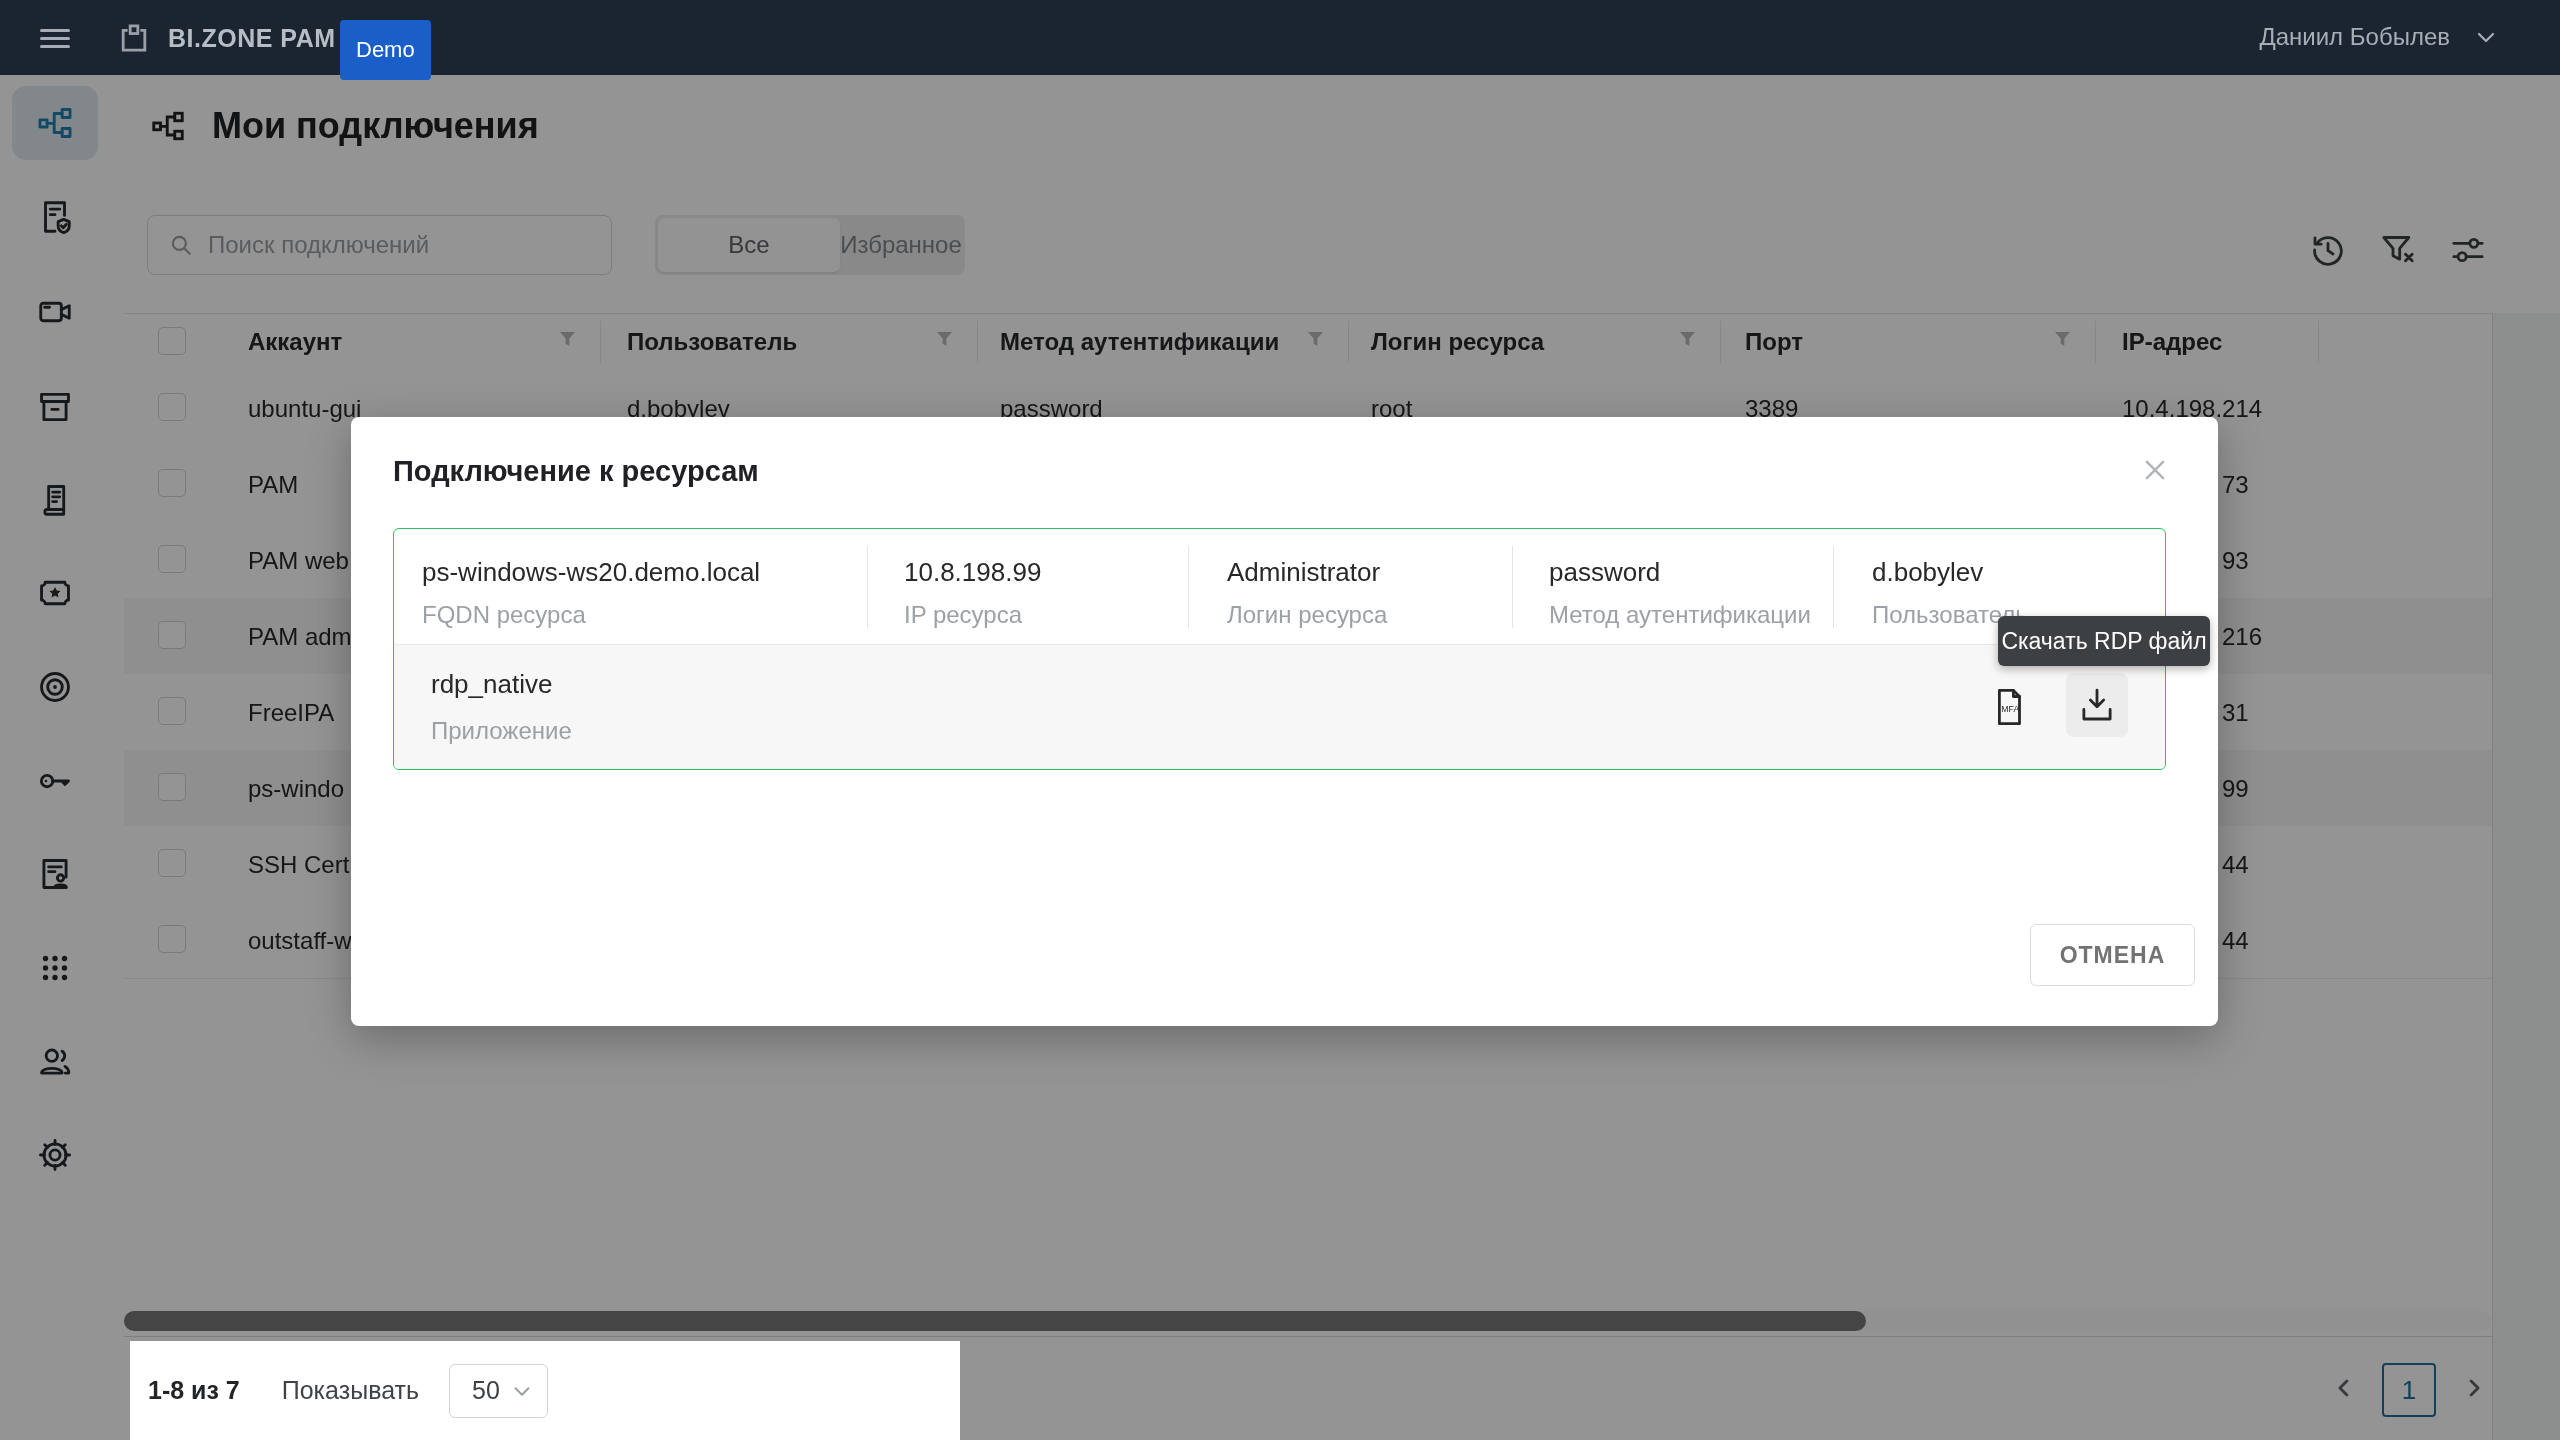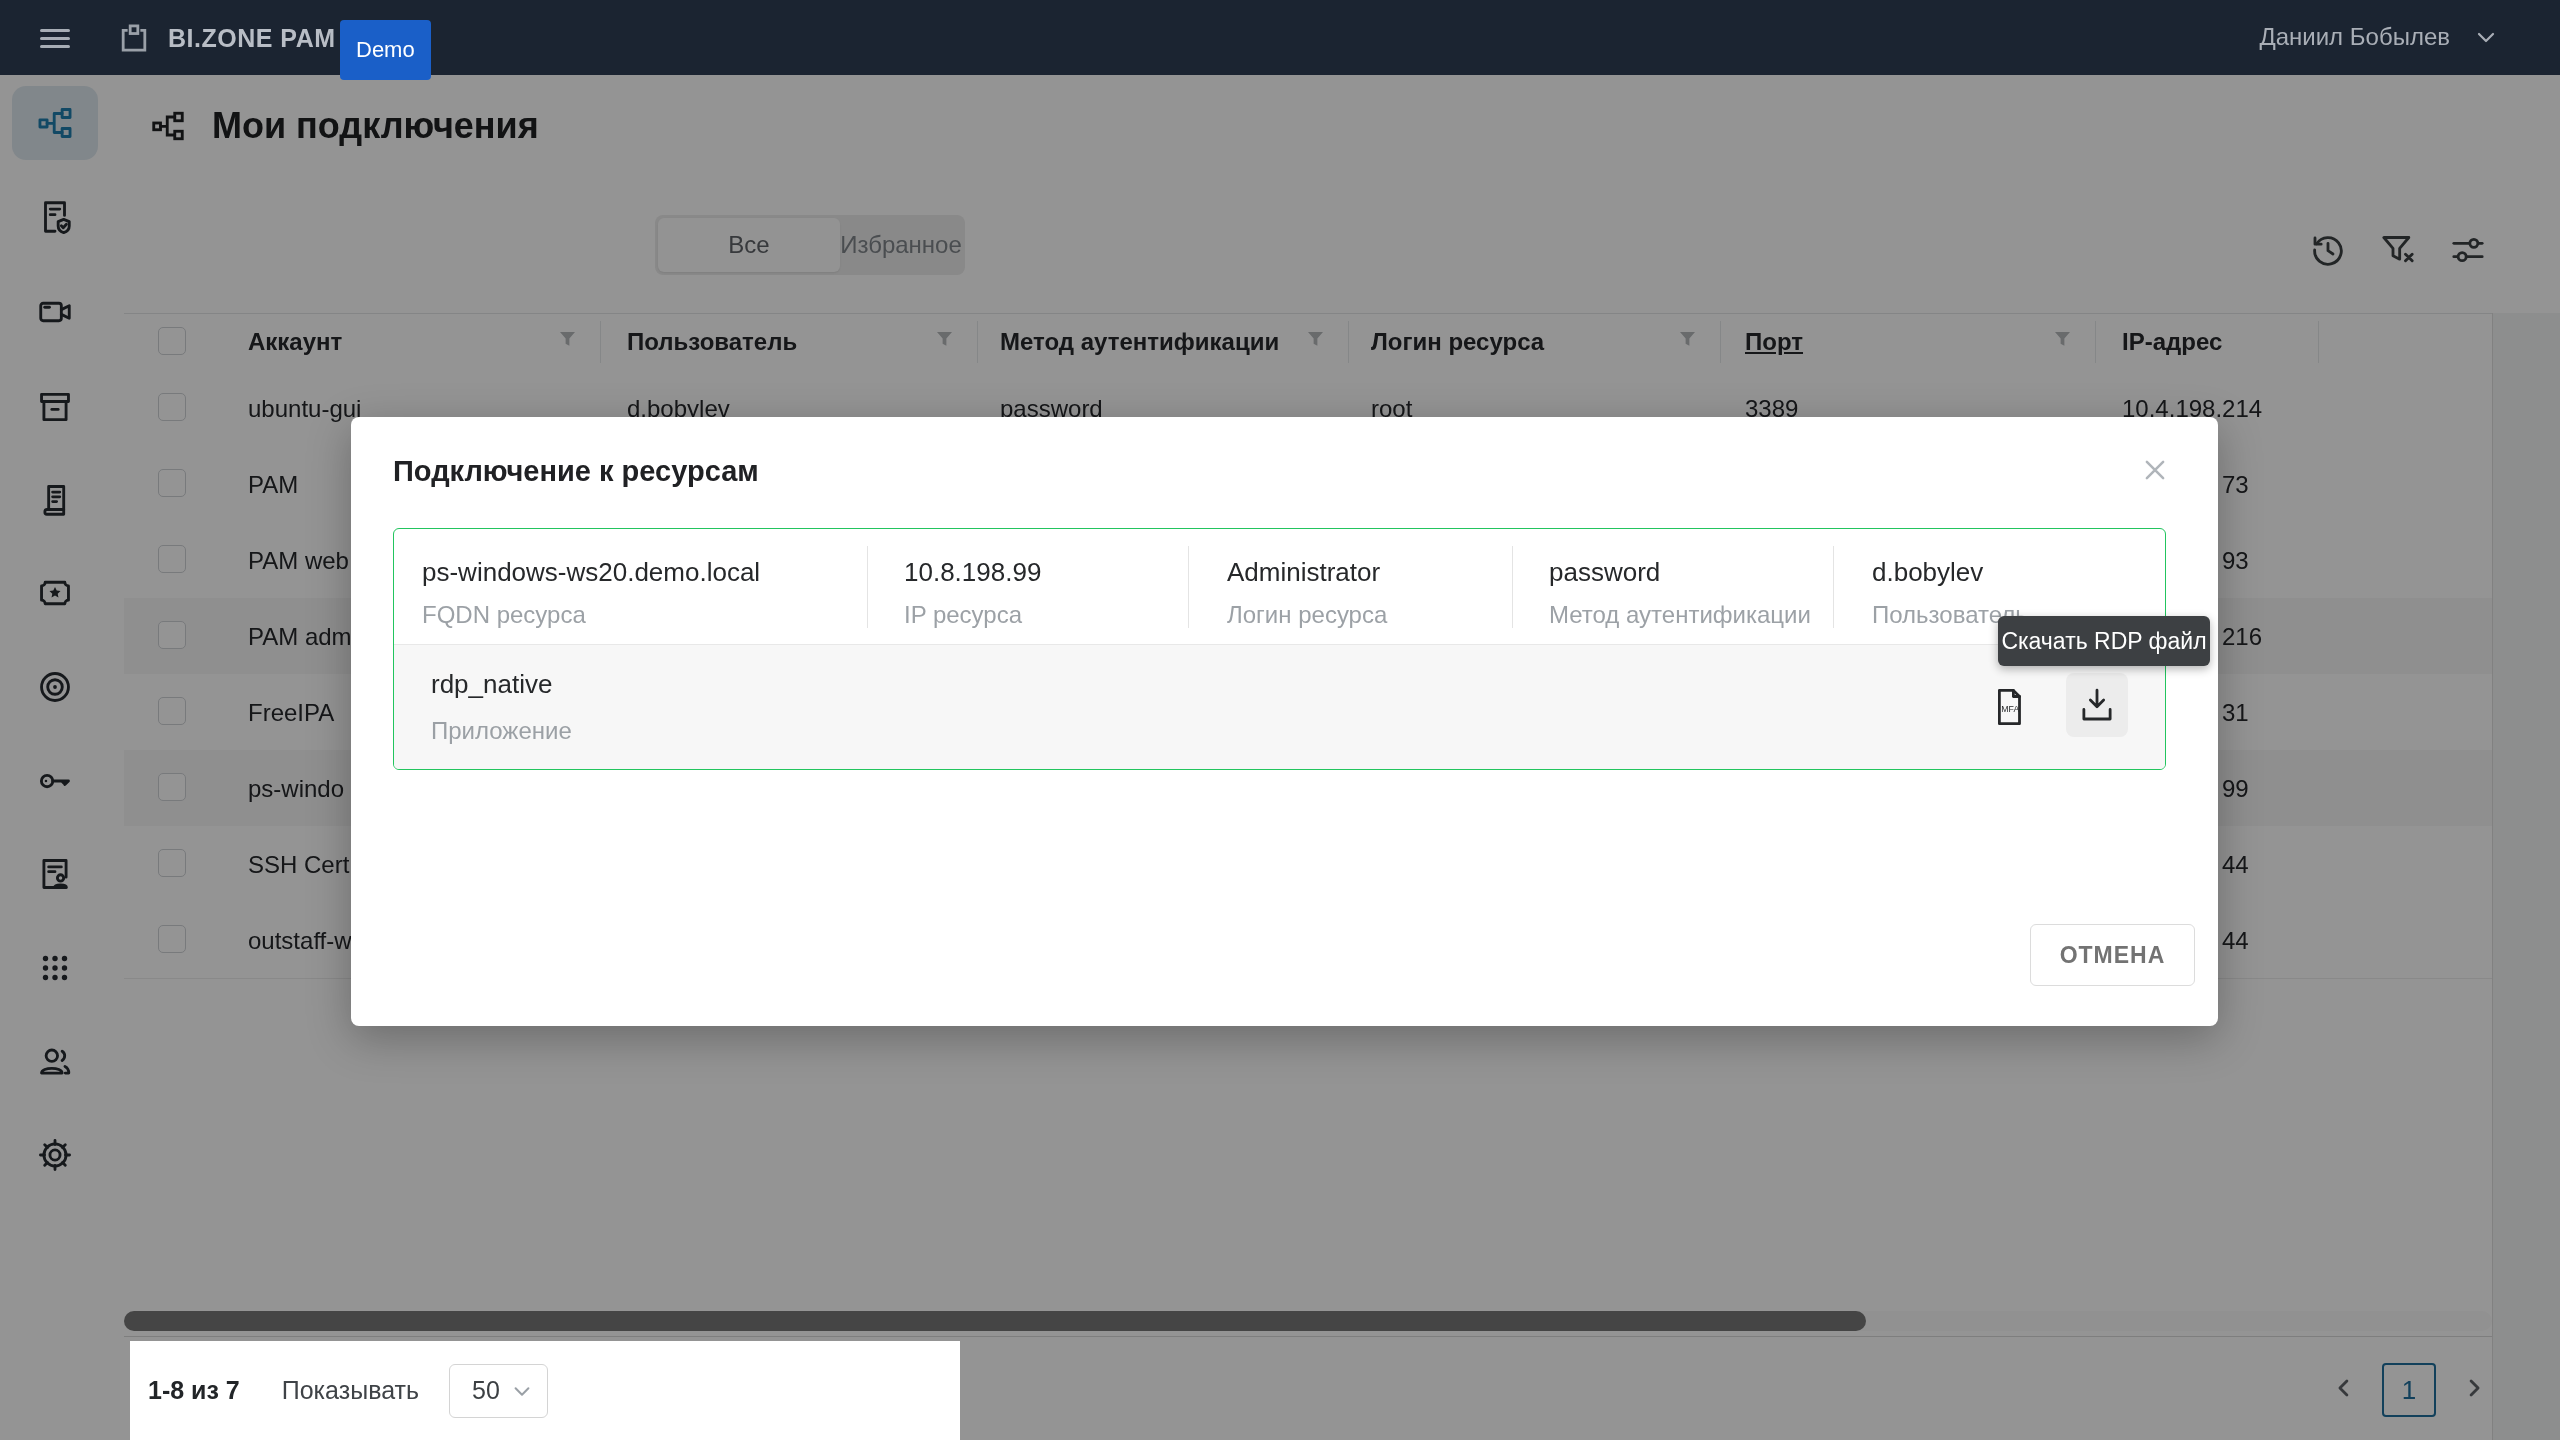--- a/index.html
+++ b/index.html
@@ -106,20 +106,29 @@
         <svg width="36" height="36" viewBox="0 0 24 24" style="stroke:#202124;fill:none;stroke-width:1.9;stroke-linecap:round;">
           <rect x="2.5" y="10" width="4.5" height="4.5"></rect>
             <rect x="16.5" y="3.5" width="5" height="5"></rect>
           <rect x="16.5" y="15.5" width="5" height="5"></rect>
             <path d="M7 12.2h4.5M11.5 12.2V6h5M11.5 12.2V18h5"></path>
         </svg>
       </span>
       <span class="page-title">Мои подключения</span>
     </div>
 
+    <div class="search-box">
+      <span style="margin:0 12px 0 20px;display:flex;">
+        <svg width="26" height="26" viewBox="0 0 24 24" style="stroke:#9aa0a6;fill:none;stroke-width:2;stroke-linecap:round;">
+          <circle cx="10.5" cy="10.5" r="6"></circle>
+            <path d="M15 15l5 5"></path>
+        </svg>
+      </span>
+      <input placeholder="Поиск подключений" style="">
+    </div>
 
     <div class="seg-group">
       <div class="seg sel">Все</div>
       <div class="seg unsel">Избранное</div>
     </div>
 
     <div class="tool-icon" style="left:2198px;top:155px;">
       <svg width="40" height="40" viewBox="0 0 24 24">
         <path d="M5.2 8.3A8 8 0 1 1 4 12"></path>
           <path d="M4.2 4.8v3.7h3.7"></path>
@@ -141,21 +150,21 @@
       </svg>
     </div>
 
     <div id="table">
       <div class="thead">
         <span class="cbx" style="left:34px;top:13px;"></span>
         <span class="hcell" style="left:124px;">Аккаунт</span>
         <span class="hcell" style="left:503px;">Пользователь</span>
         <span class="hcell" style="left:876px;">Метод аутентификации</span>
         <span class="hcell" style="left:1247px;">Логин ресурса</span>
-        <span class="hcell" style="left:1621px;text-decoration:underline;">Порт</span>
+        <span class="hcell" style="left:1621px;">Порт</span>
         <span class="hcell" style="left:1998px;">IP-адрес</span>
         <span class="funnel" style="left:436px;"><svg width="15" height="15" viewBox="0 0 12 12" style="fill:#b5b8bb;">
               <path d="M0 0h12L7.5 5.2V11L4.5 9.4V5.2z"></path>
             </svg></span>
         <span class="funnel" style="left:813px;"><svg width="15" height="15" viewBox="0 0 12 12" style="fill:#b5b8bb;">
               <path d="M0 0h12L7.5 5.2V11L4.5 9.4V5.2z"></path>
             </svg></span>
         <span class="funnel" style="left:1184px;"><svg width="15" height="15" viewBox="0 0 12 12" style="fill:#b5b8bb;">
               <path d="M0 0h12L7.5 5.2V11L4.5 9.4V5.2z"></path>
             </svg></span>

